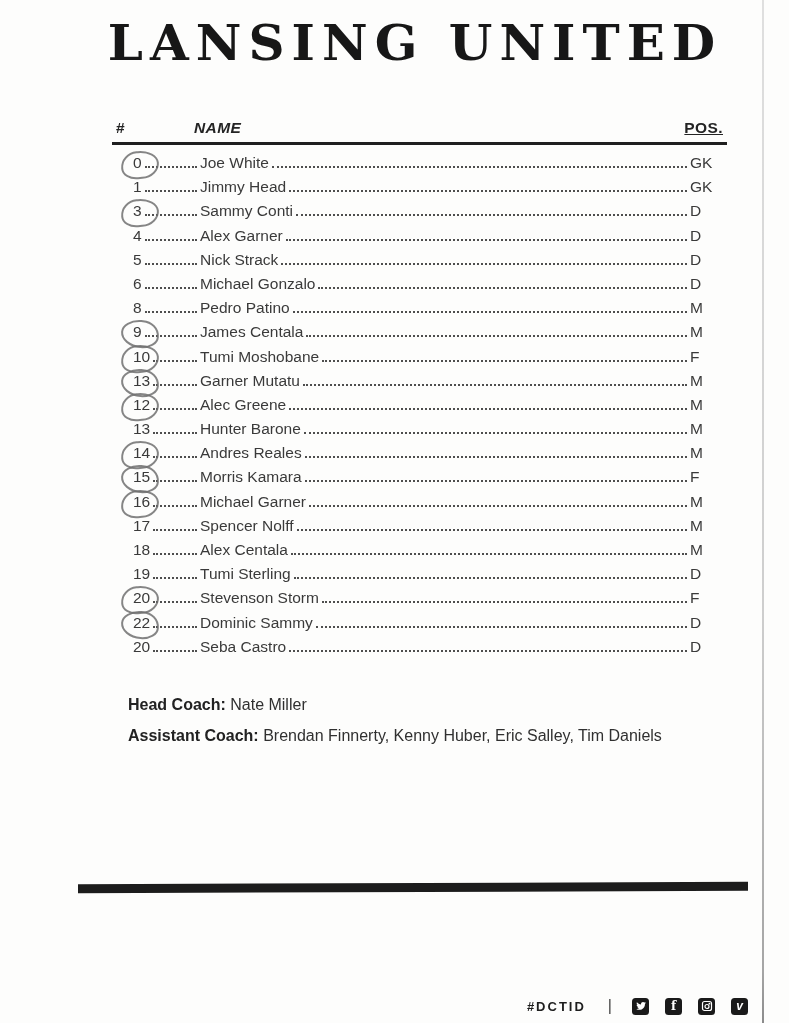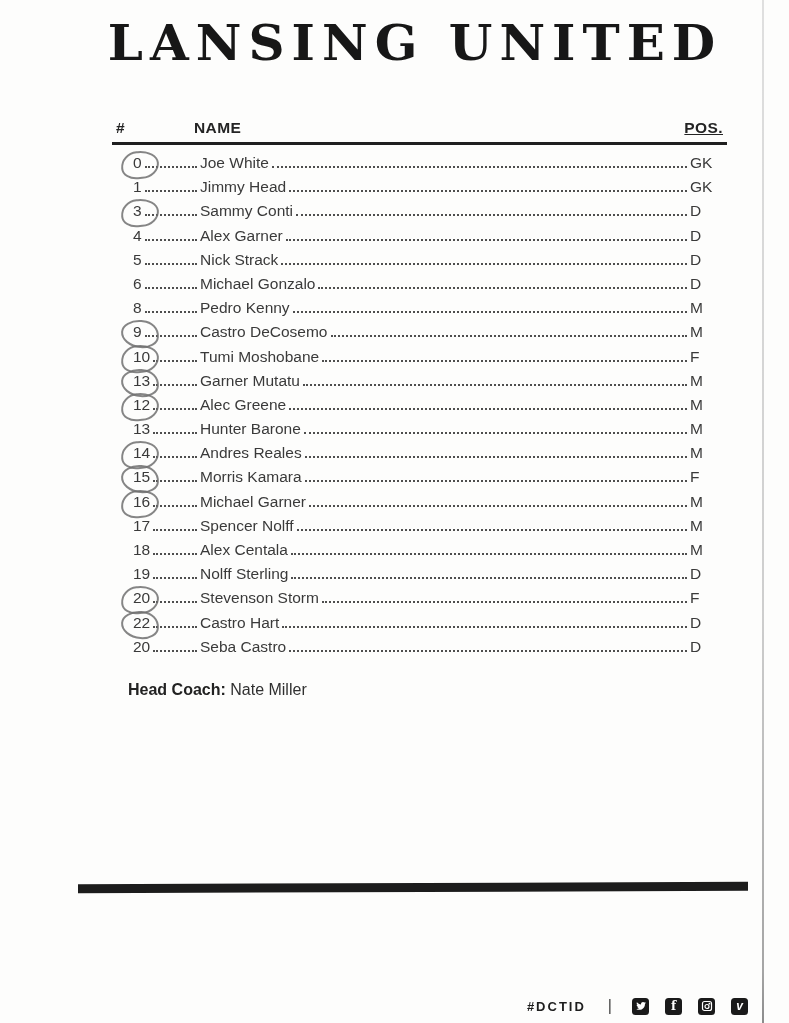--- a/index.html
+++ b/index.html
@@ -31,21 +31,21 @@
 
   
   .table{position:absolute;left:22px;top:119px;width:615px;color:#383838;}
   .thead{
     display:flex;align-items:baseline;
     font-weight:bold;font-size:15.5px;letter-spacing:.4px;color:#242424;
     padding:0 0 5px 0;
     border-bottom:3.5px solid #1f1f1f;
   }
   .thead .h-num{width:78px;padding-left:4px;}
-  .thead .h-name{flex:1;}
+  .thead .h-name{flex:1;font-style:italic;}
   .thead .h-pos{padding-right:4px;text-decoration:underline;}
   .rows{padding-top:6px;}
   .row{
     display:flex;align-items:baseline;
     height:24.2px;line-height:24.2px;
     font-size:15.5px;color:#3a3a3a;
     white-space:nowrap;
   }
   .num-cell{width:88px;display:flex;align-items:baseline;flex:none;}
   .num-wrap{position:relative;display:inline-block;padding-left:21px;}
@@ -65,21 +65,21 @@
   .leader{
     flex:1;
     border-bottom:2px dotted #4e4e4e;
     margin:0 3px 5px 3px;
     min-width:8px;
   }
   .name-cell{flex:none;}
   .pos-cell{flex:none;width:32px;padding-right:5px;}
 
   
-  .coaches{position:absolute;left:38px;top:681px;font-size:16px;color:#303030;}
+  .coaches{position:absolute;left:38px;top:696px;font-size:16px;color:#303030;}
   .coach-line{margin-bottom:13px;}
   .coach-label{font-weight:bold;color:#222;}
 
   
   .big-bar{
     position:absolute;left:78px;top:883px;width:670px;height:9px;
     background:#1c1c1c;transform:rotate(-.2deg);
   }
   .social-row{
     position:absolute;top:997px;right:41px;
@@ -172,31 +172,31 @@
       <span class="name-cell name">Michael Gonzalo</span>
       <span class="leader"></span>
       <span class="pos-cell pos">D</span>
     </div>
 
     <div class="row">
       <span class="num-cell">
         <span class="num-wrap"><span class="num">8</span></span>
         <span class="leader"></span>
       </span>
-      <span class="name-cell name">Pedro Kenny</span>
+      <span class="name-cell name">Pedro Patino</span>
       <span class="leader"></span>
       <span class="pos-cell pos">M</span>
     </div>
 
     <div class="row">
       <span class="num-cell">
         <span class="num-wrap circled"><span class="num">9</span></span>
         <span class="leader"></span>
       </span>
-      <span class="name-cell name">Castro DeCosemo</span>
+      <span class="name-cell name">James Centala</span>
       <span class="leader"></span>
       <span class="pos-cell pos">M</span>
     </div>
 
     <div class="row">
       <span class="num-cell">
         <span class="num-wrap circled"><span class="num">10</span></span>
         <span class="leader"></span>
       </span>
       <span class="name-cell name">Tumi Moshobane</span>
@@ -282,60 +282,63 @@
       <span class="name-cell name">Alex Centala</span>
       <span class="leader"></span>
       <span class="pos-cell pos">M</span>
     </div>
 
     <div class="row">
       <span class="num-cell">
         <span class="num-wrap"><span class="num">19</span></span>
         <span class="leader"></span>
       </span>
-      <span class="name-cell name">Nolff Sterling</span>
+      <span class="name-cell name">Tumi Sterling</span>
       <span class="leader"></span>
       <span class="pos-cell pos">D</span>
     </div>
 
     <div class="row">
       <span class="num-cell">
         <span class="num-wrap circled"><span class="num">20</span></span>
         <span class="leader"></span>
       </span>
       <span class="name-cell name">Stevenson Storm</span>
       <span class="leader"></span>
       <span class="pos-cell pos">F</span>
     </div>
 
     <div class="row">
       <span class="num-cell">
         <span class="num-wrap circled"><span class="num">22</span></span>
         <span class="leader"></span>
       </span>
-      <span class="name-cell name">Castro Hart</span>
+      <span class="name-cell name">Dominic Sammy</span>
       <span class="leader"></span>
       <span class="pos-cell pos">D</span>
     </div>
 
     <div class="row">
       <span class="num-cell">
         <span class="num-wrap"><span class="num">20</span></span>
         <span class="leader"></span>
       </span>
       <span class="name-cell name">Seba Castro</span>
       <span class="leader"></span>
       <span class="pos-cell pos">D</span>
     </div>
   </div>
   </div>
 
   <div class="coaches">
     <div class="coach-line">
       <span class="coach-label">Head Coach:</span><span> Nate Miller</span>
+    </div>
+    <div class="coach-line">
+      <span class="coach-label">Assistant Coach:</span><span> Brendan Finnerty, Kenny Huber, Eric Salley, Tim Daniels</span>
     </div>
   </div>
 
 </div>
 
 <div class="big-bar"></div>
 
 <div class="content" style="height:auto;top:auto;bottom:0;">
   
 </div>

